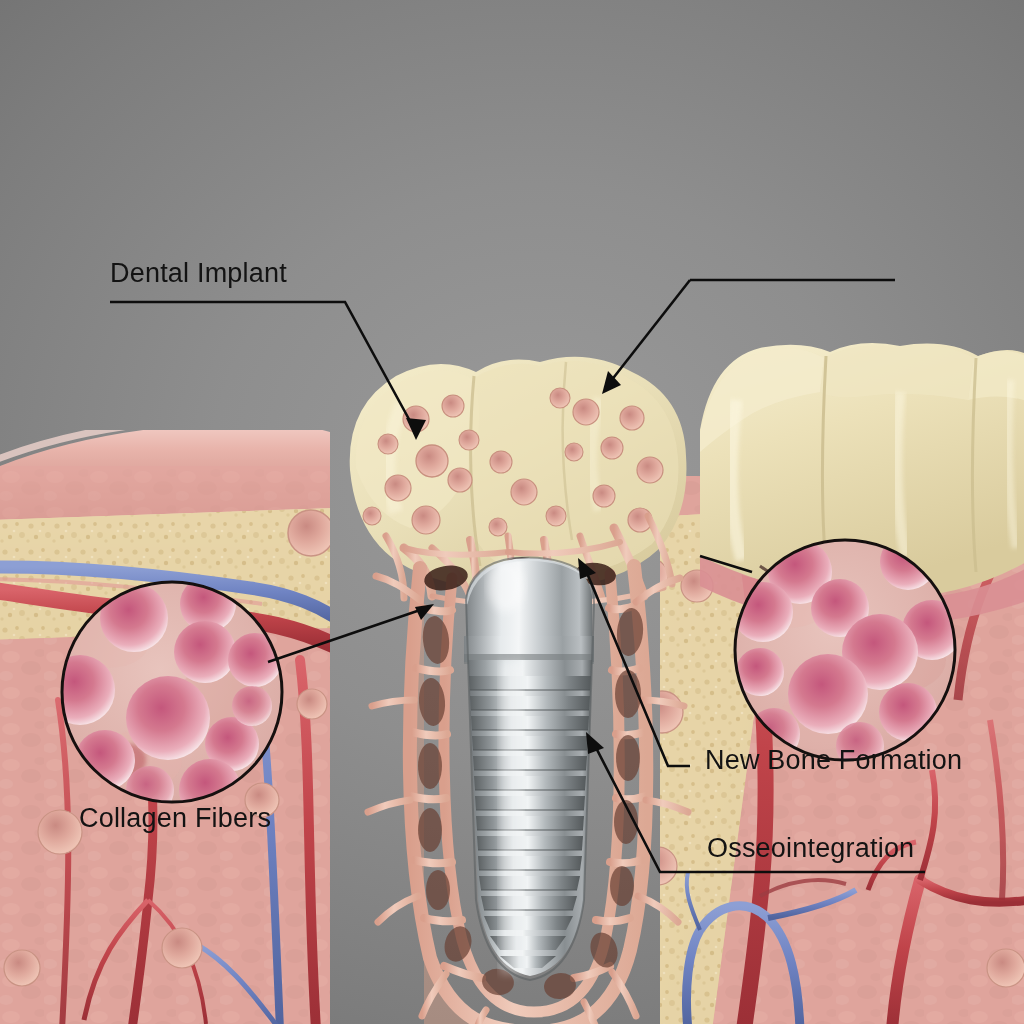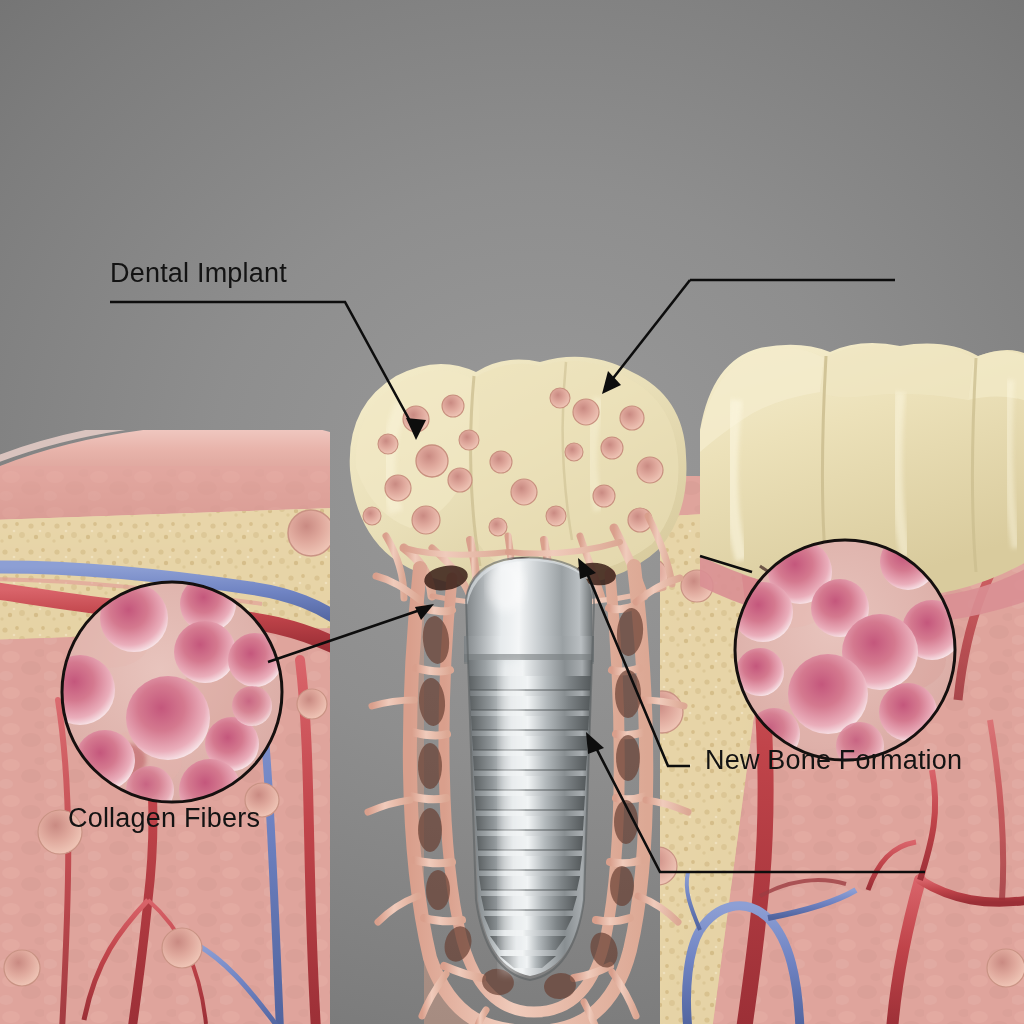--- a/index.html
+++ b/index.html
@@ -497,16 +497,17 @@
 
       <g>
         <path d="M752 572 L700 556"></path>
       </g>
     </g>
   </svg>
 
   <div class="layer">
     <div class="lbl" style="left:110px; top:258px;">Dental Implant</div>
     <div class="lbl" style="left:705px; top:745px;">New Bone Formation</div>
-    <div class="lbl" style="left:68px; top:803px;">Collagen Fibers</div>
+    <div class="lbl" style="left:707px; top:833px;">Osseointegration</div>
+    <div class="lbl" style="left:79px; top:803px;">Collagen Fibers</div>
   </div>
 
 </div>
 
 </body></html>

